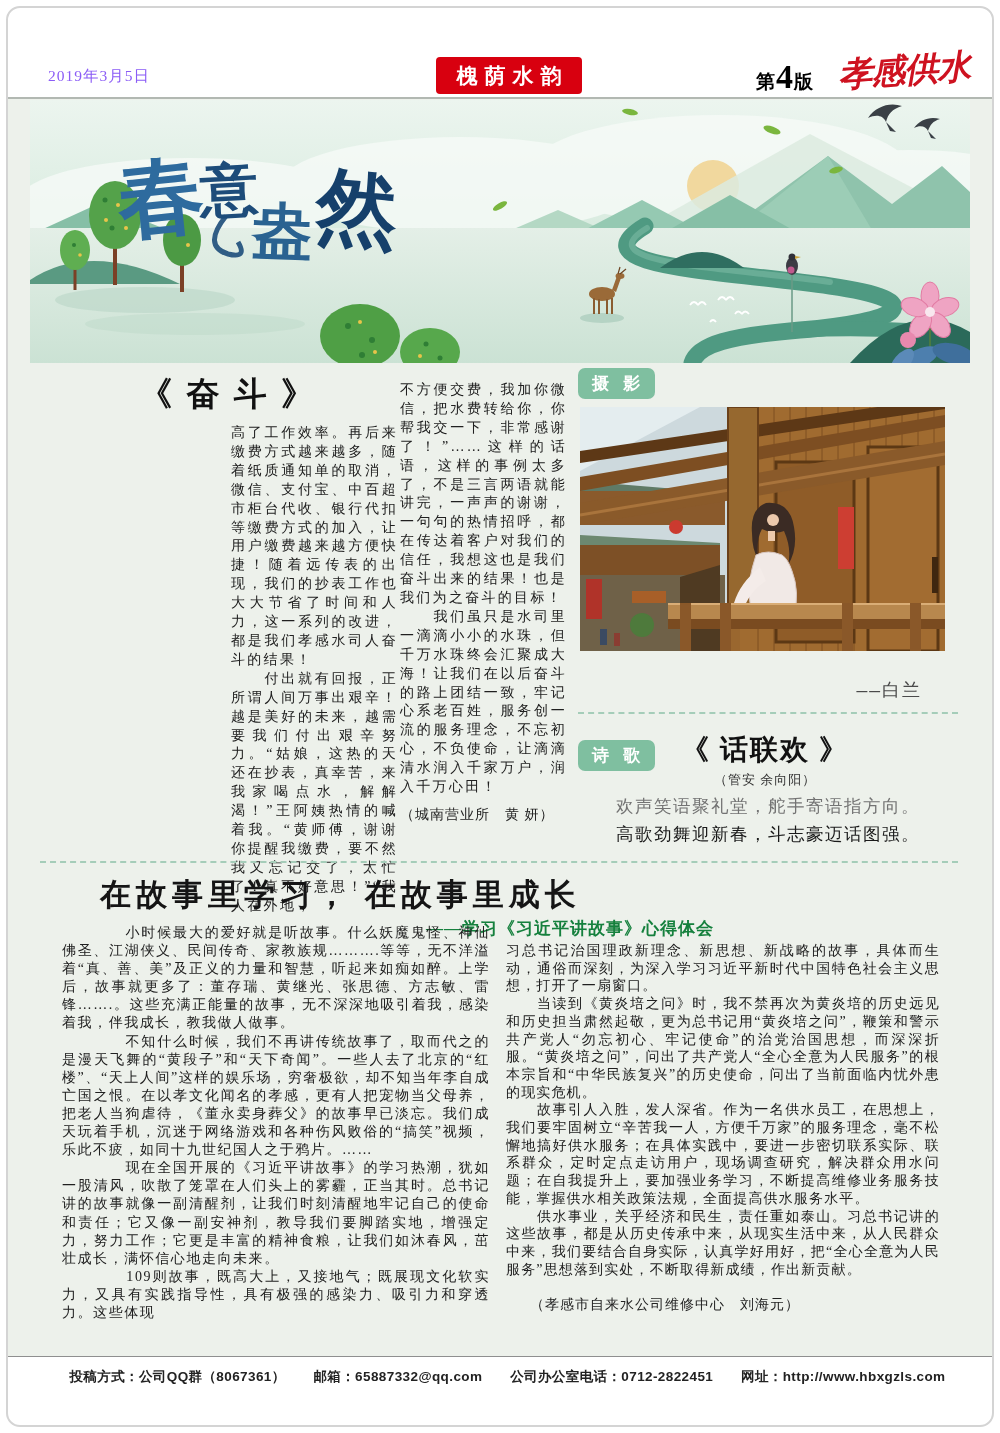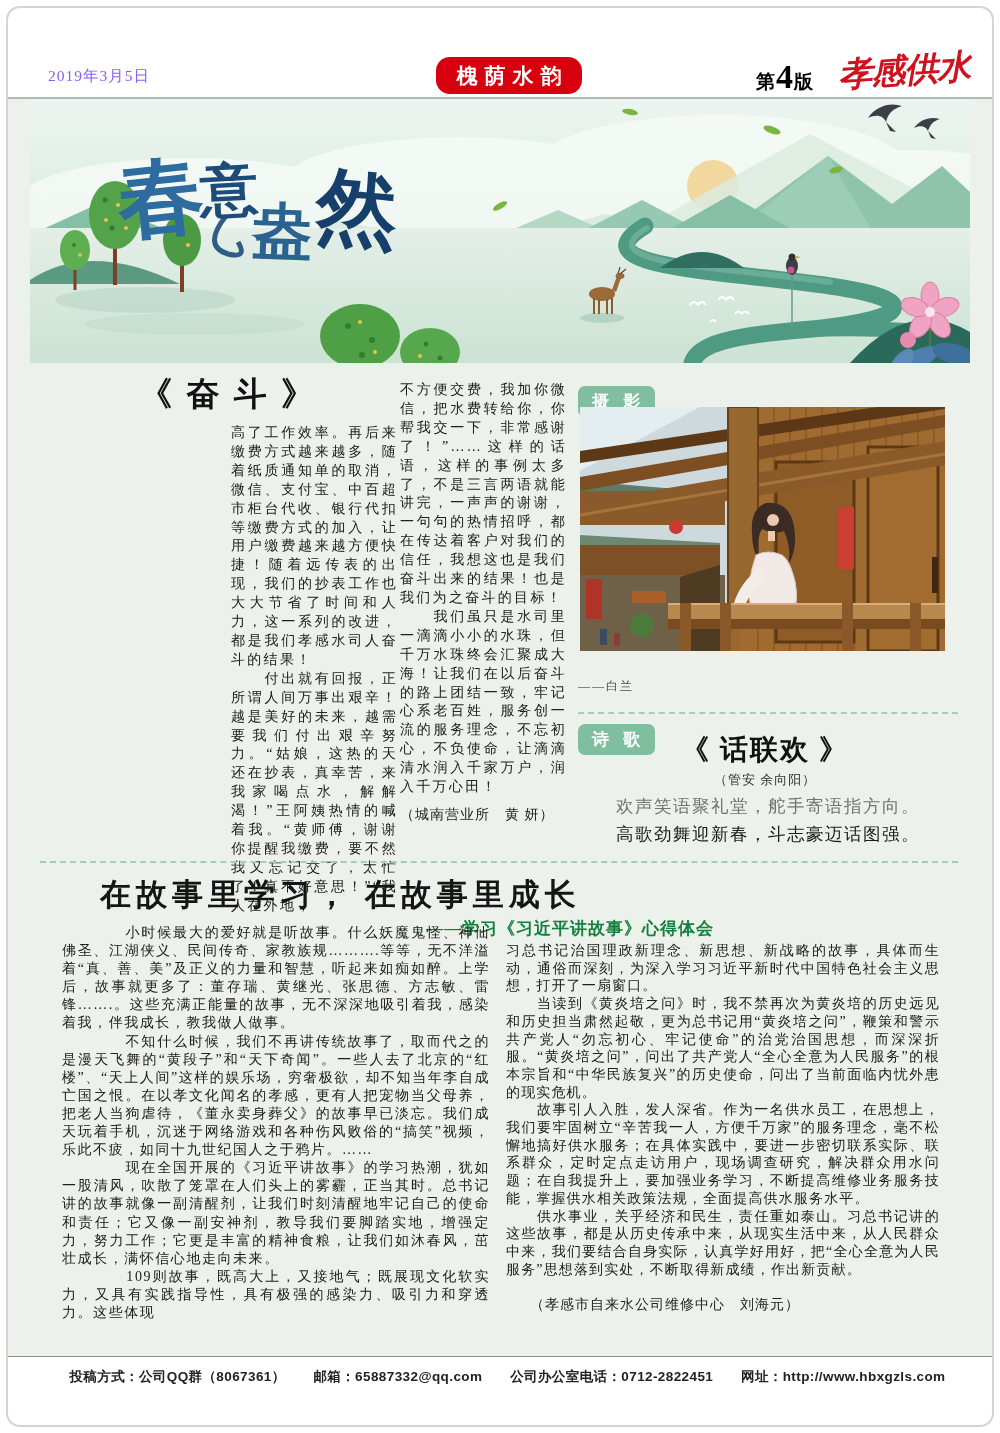--- a/index.html
+++ b/index.html
@@ -4,21 +4,21 @@
 <style>
   html,body{margin:0;padding:0;background:#fff;}
   .page{position:relative;width:1000px;height:1433px;background:#ffffff;overflow:hidden;
         font-family:"Liberation Serif","DejaVu Serif",serif;color:#1c1c1c;}
   .frame{position:absolute;inset:6px;border:2px solid #d4d4d4;border-radius:14px;pointer-events:none;}
   .bg-main{position:absolute;left:8px;right:8px;top:99px;height:1257px;background:#edf1eb;}
   .abs{position:absolute;}
 
   
   .hdr-date{left:48px;top:66px;font-size:15.5px;color:#8b5cf6;letter-spacing:1px;}
-  .hdr-box{left:436px;top:57px;width:146px;height:37px;background:#d8000f;border-radius:14px;
+  .hdr-box{left:436px;top:57px;width:146px;height:37px;background:#d8000f;border-radius:4px;
            display:flex;align-items:center;justify-content:center;}
   .hdr-box span{color:#fff;font-weight:bold;font-size:21px;letter-spacing:7px;padding-left:7px;}
   .hdr-ed{left:756px;top:58px;display:flex;align-items:baseline;font-weight:bold;color:#000;}
   .hdr-ed .small{font-size:19px;}
   .hdr-ed .big{font-size:34px;padding:0 1px;}
   .hdr-logo{left:838px;top:48px;width:132px;font-size:34px;font-weight:bold;font-style:italic;
             color:#ce1220;transform:rotate(-4deg);letter-spacing:-1px;white-space:nowrap;}
   .hdr-rule{left:8px;right:8px;top:97px;height:2px;background:#b2b8b2;}
 
   
@@ -29,27 +29,27 @@
   .a1-title{left:60px;top:372px;width:336px;text-align:center;font-size:33px;font-weight:bold;letter-spacing:3px;color:#111;}
   .jtext{font-size:14px;line-height:18.9px;letter-spacing:2.3px;text-align:justify;white-space:pre-line;color:#202020;}
   .a1c1{left:62px;top:424px;width:167px;}
   .a1c2{left:231px;top:424px;width:167px;}
   .a1c3{left:400px;top:381px;width:167px;}
   .a1-byline{left:400px;top:806px;width:167px;font-size:14px;letter-spacing:1px;color:#222;}
 
   
   .badge{background:#7fbfa0;color:#fff;font-weight:bold;font-size:17px;letter-spacing:5px;
          padding:4px 10px 4px 14px;border-radius:7px;font-family:"Liberation Serif","DejaVu Serif",serif;}
-  .badge-photo{left:578px;top:386px;}
-  .badge-poem{left:578px;top:724px;}
+  .badge-photo{left:578px;top:368px;}
+  .badge-poem{left:578px;top:740px;}
   .photo{left:580px;top:407px;width:365px;height:244px;}
   .photo svg{display:block;width:365px;height:244px;}
   .caption{left:578px;top:659px;width:367px;text-align:center;font-size:13px;color:#3c3c3c;
            font-family:"Liberation Sans","DejaVu Sans",sans-serif;letter-spacing:1px;}
-  .caption-author{left:578px;top:678px;width:344px;text-align:left;font-size:12px;color:#4a4a4a;letter-spacing:2px;}
+  .caption-author{left:578px;top:678px;width:344px;text-align:right;font-size:18px;color:#4a4a4a;letter-spacing:2px;font-family:Liberation Mono, monospace;}
   .dash{border-top:2px dashed #a5cdb9;height:0;}
   .dash-right{left:578px;top:712px;width:380px;}
   .dash-main{left:40px;top:861px;width:918px;}
   .poem-title{left:600px;top:731px;width:330px;text-align:center;font-size:28px;font-weight:bold;letter-spacing:2px;color:#111;}
   .poem-byline{left:600px;top:771px;width:330px;text-align:center;font-size:13px;color:#333;letter-spacing:1px;}
   .poem-l1{left:616px;top:794px;font-size:17.5px;letter-spacing:1.5px;color:#737373;}
   .poem-l2{left:616px;top:822px;font-size:17.5px;letter-spacing:1.5px;color:#1a1a1a;}
 
   
   .a2-title{left:100px;top:874px;width:740px;font-size:31px;font-weight:bold;letter-spacing:5px;color:#151515;}

